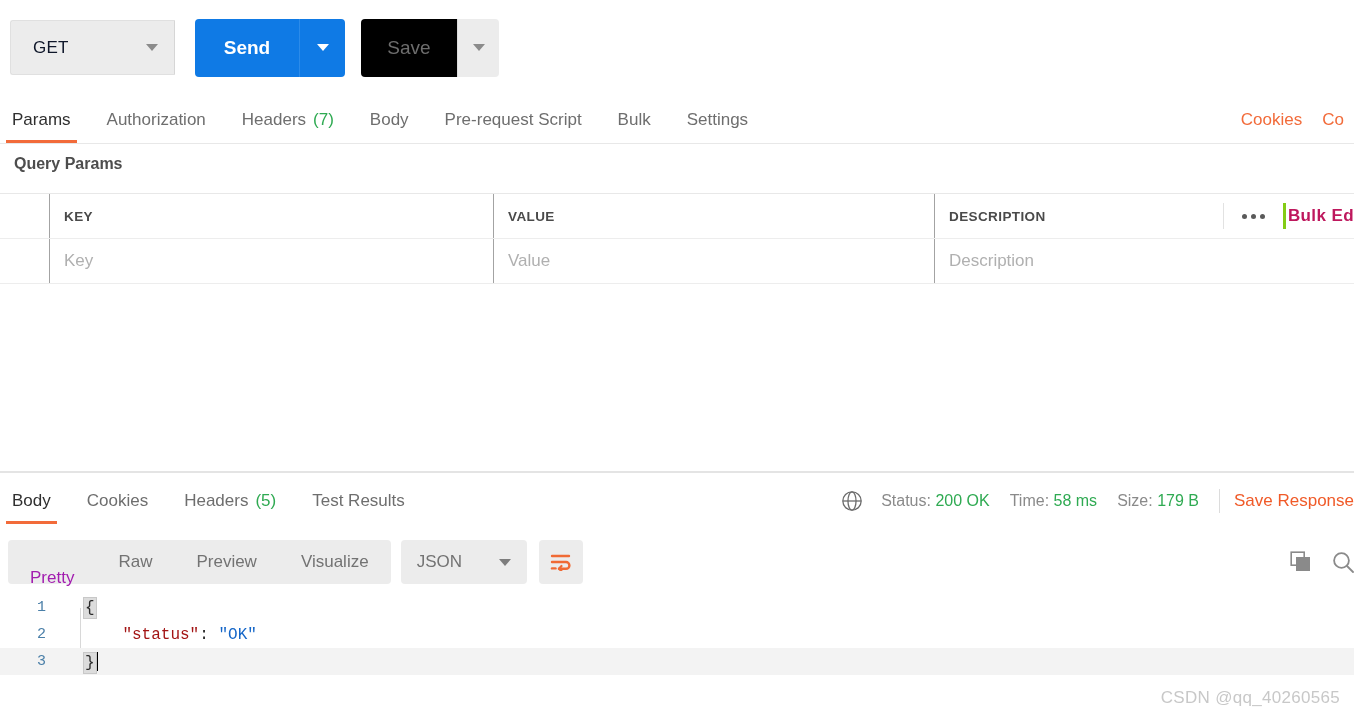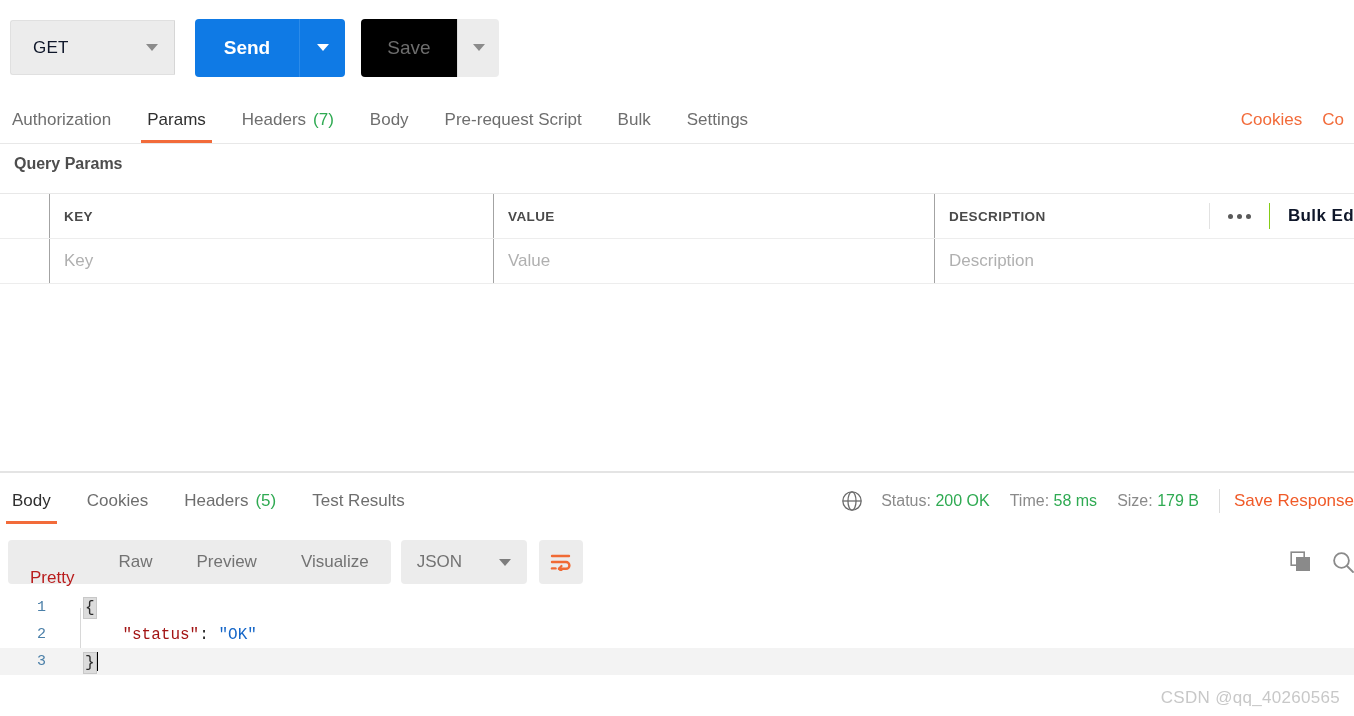--- a/index.html
+++ b/index.html
@@ -237,23 +237,23 @@
     align-items: center;
     gap: 4px;
     padding: 0 18px;
     height: 26px;
     border-left: 1px solid #e2e2e2;
     cursor: pointer;
   }
   .dot { width: 5px; height: 5px; border-radius: 50%; background: #5a5a5a; }
   .bulk-edit {
     font-size: 17px;
-    color: #0f172a;
-    padding-left: 18px;
-    border-left: 1px solid #84cc16;
+    color: #be185d;
+    padding-left: 2px;
+    border-left: 3px solid #84cc16;
     height: 26px;
     display: flex;
     align-items: center;
     cursor: pointer;
     white-space: nowrap;
   }
 
   
   .resp-divider {
     position: absolute;
@@ -320,21 +320,21 @@
   }
   .seg {
     padding: 0 22px;
     font-size: 17px;
     color: #737373;
     height: 44px;
     display: flex;
     align-items: center;
     cursor: pointer;
   }
-  .seg.active { color: #b91c1c; margin-top: 32px; }
+  .seg.active { color: #a21caf; margin-top: 32px; }
   .fmt-select {
     margin-left: 10px;
     background: #ececec;
     border-radius: 4px;
     height: 44px;
     display: flex;
     align-items: center;
     padding: 0 16px;
     gap: 37px;
     cursor: pointer;
@@ -439,25 +439,25 @@
 
     <div class="save-group">
       <div class="save-btn">Save</div>
       <div class="save-caret">
         <span class="caret"></span>
       </div>
     </div>
   </div>
 
   <div class="req-tabs">
-    <div class="tab">
-      <span>Authorization</span>
-    </div>
     <div class="tab active">
       <span>Params</span>
+    </div>
+    <div class="tab">
+      <span>Authorization</span>
     </div>
     <div class="tab">
       <span>Headers</span>
       <span class="count">(7)</span>
     </div>
     <div class="tab">
       <span>Body</span>
     </div>
     <div class="tab">
       <span>Pre-request Script</span>

